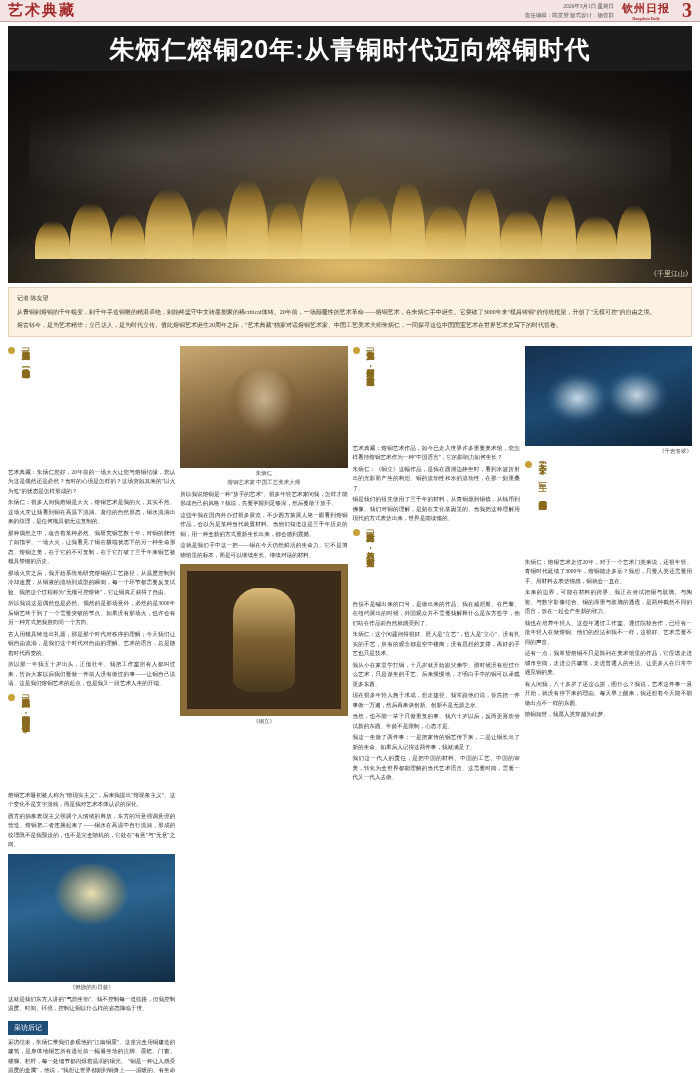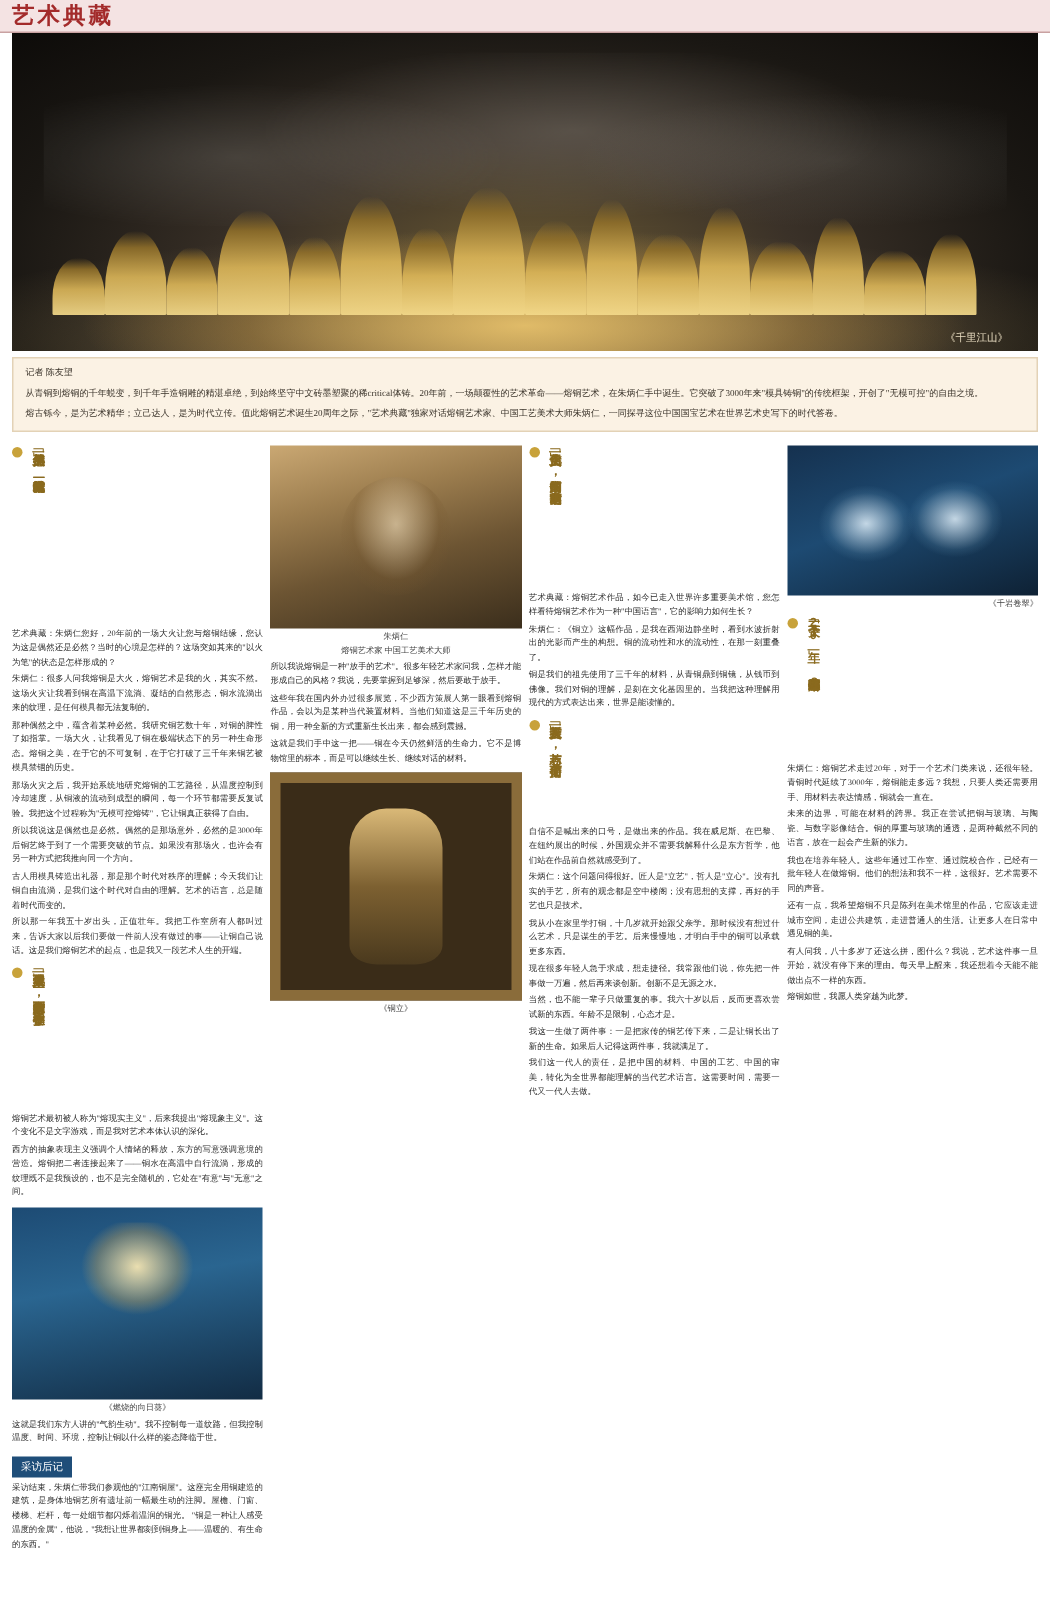--- a/index.html
+++ b/index.html
@@ -52,21 +52,21 @@
     border-radius:48% 48% 2% 2%/70% 70% 2% 2%;opacity:.92;
   }
   .hero .smoke{
     position:absolute;top:6%;left:3%;right:3%;height:55%;
     background:
       radial-gradient(ellipse 40% 60% at 20% 60%, rgba(190,190,185,.18) 0%, rgba(0,0,0,0) 70%),
       radial-gradient(ellipse 45% 70% at 55% 45%, rgba(210,205,195,.22) 0%, rgba(0,0,0,0) 72%),
       radial-gradient(ellipse 38% 55% at 82% 62%, rgba(180,180,175,.15) 0%, rgba(0,0,0,0) 70%);
   }
   .hero .cap{
-    position:absolute;right:20px;bottom:4px;color:#e8dcc0;font-size:7px;
+    position:absolute;right:0;bottom:4px;color:#e8dcc0;font-size:7px;
   }
 
   
   .lead{
     margin:4px 8px 0 8px;background:#fbf2e4;border:1px solid #e3d2b6;
     padding:5px 8px;font-size:6px;line-height:1.75;color:#3a332a;text-align:justify;
   }
   .lead p{margin:0 0 3px 0;}
   .lead p:last-child{margin-bottom:0;}
 
@@ -141,22 +141,36 @@
     padding:2px 6px;margin:4px 0 3px 0;font-family:"Liberation Sans","DejaVu Sans",sans-serif;
   }
 </style>
 </head>
 <body>
 
 <div class="page">
 
   <div class="masthead">
     <div class="masthead-left">艺术典藏</div>
-  </div>
-
+    <div class="masthead-right">
+      <div class="mast-meta">
+        <div>2026年3月1日  星期日</div>
+        <div>责任编辑：陈友望  版式设计：杨曾群</div>
+      </div>
+      <div class="mast-logo">
+        <span>钦州日报</span>
+        <small>Hangzhou Daily</small>
+      </div>
+      <div class="mast-page">3</div>
+    </div>
+  </div>
+
+  <div class="headline-wrap">
+    <div class="headline">朱炳仁熔铜20年:从青铜时代迈向熔铜时代</div>
+  </div>
 
   <div class="hero">
     <div class="smoke"></div>
     <div class="mountains"></div>
     <div class="ridge">
       <span style="left:4%;width:5%;height:42%"></span>
       <span style="left:9%;width:6%;height:62%"></span>
       <span style="left:15%;width:5%;height:50%"></span>
       <span style="left:20%;width:7%;height:78%"></span>
       <span style="left:27%;width:5%;height:58%"></span>

